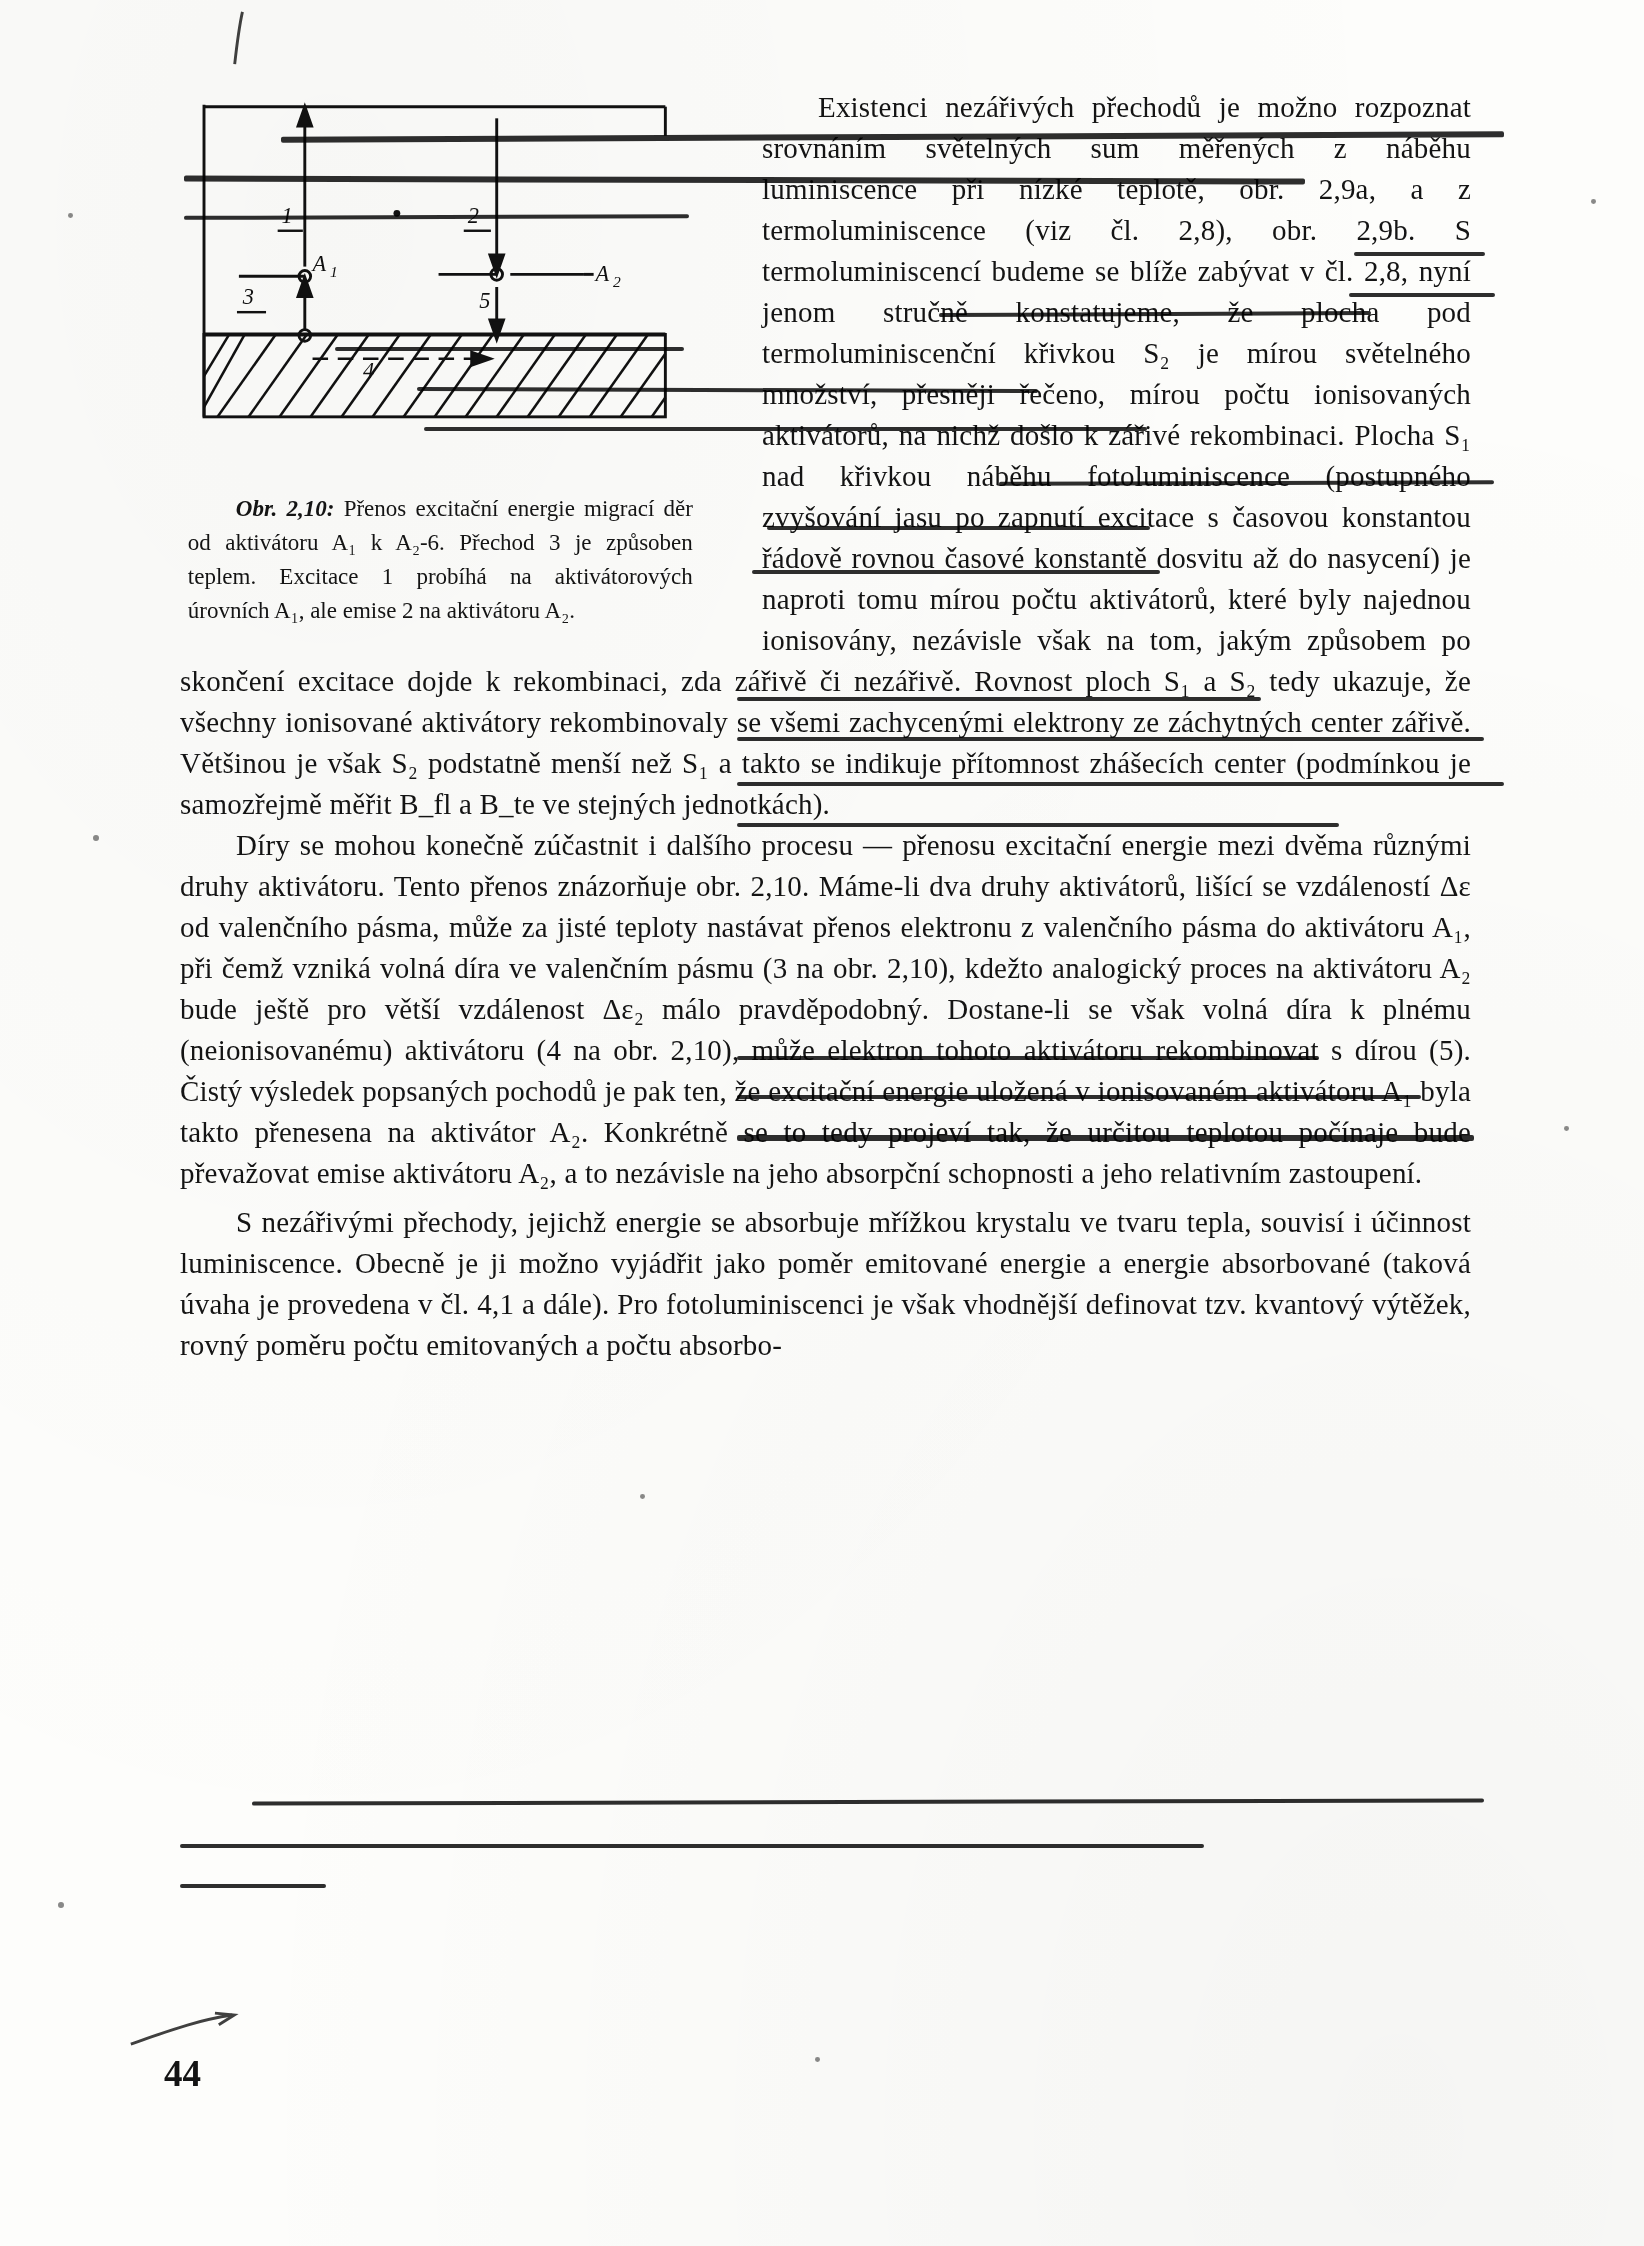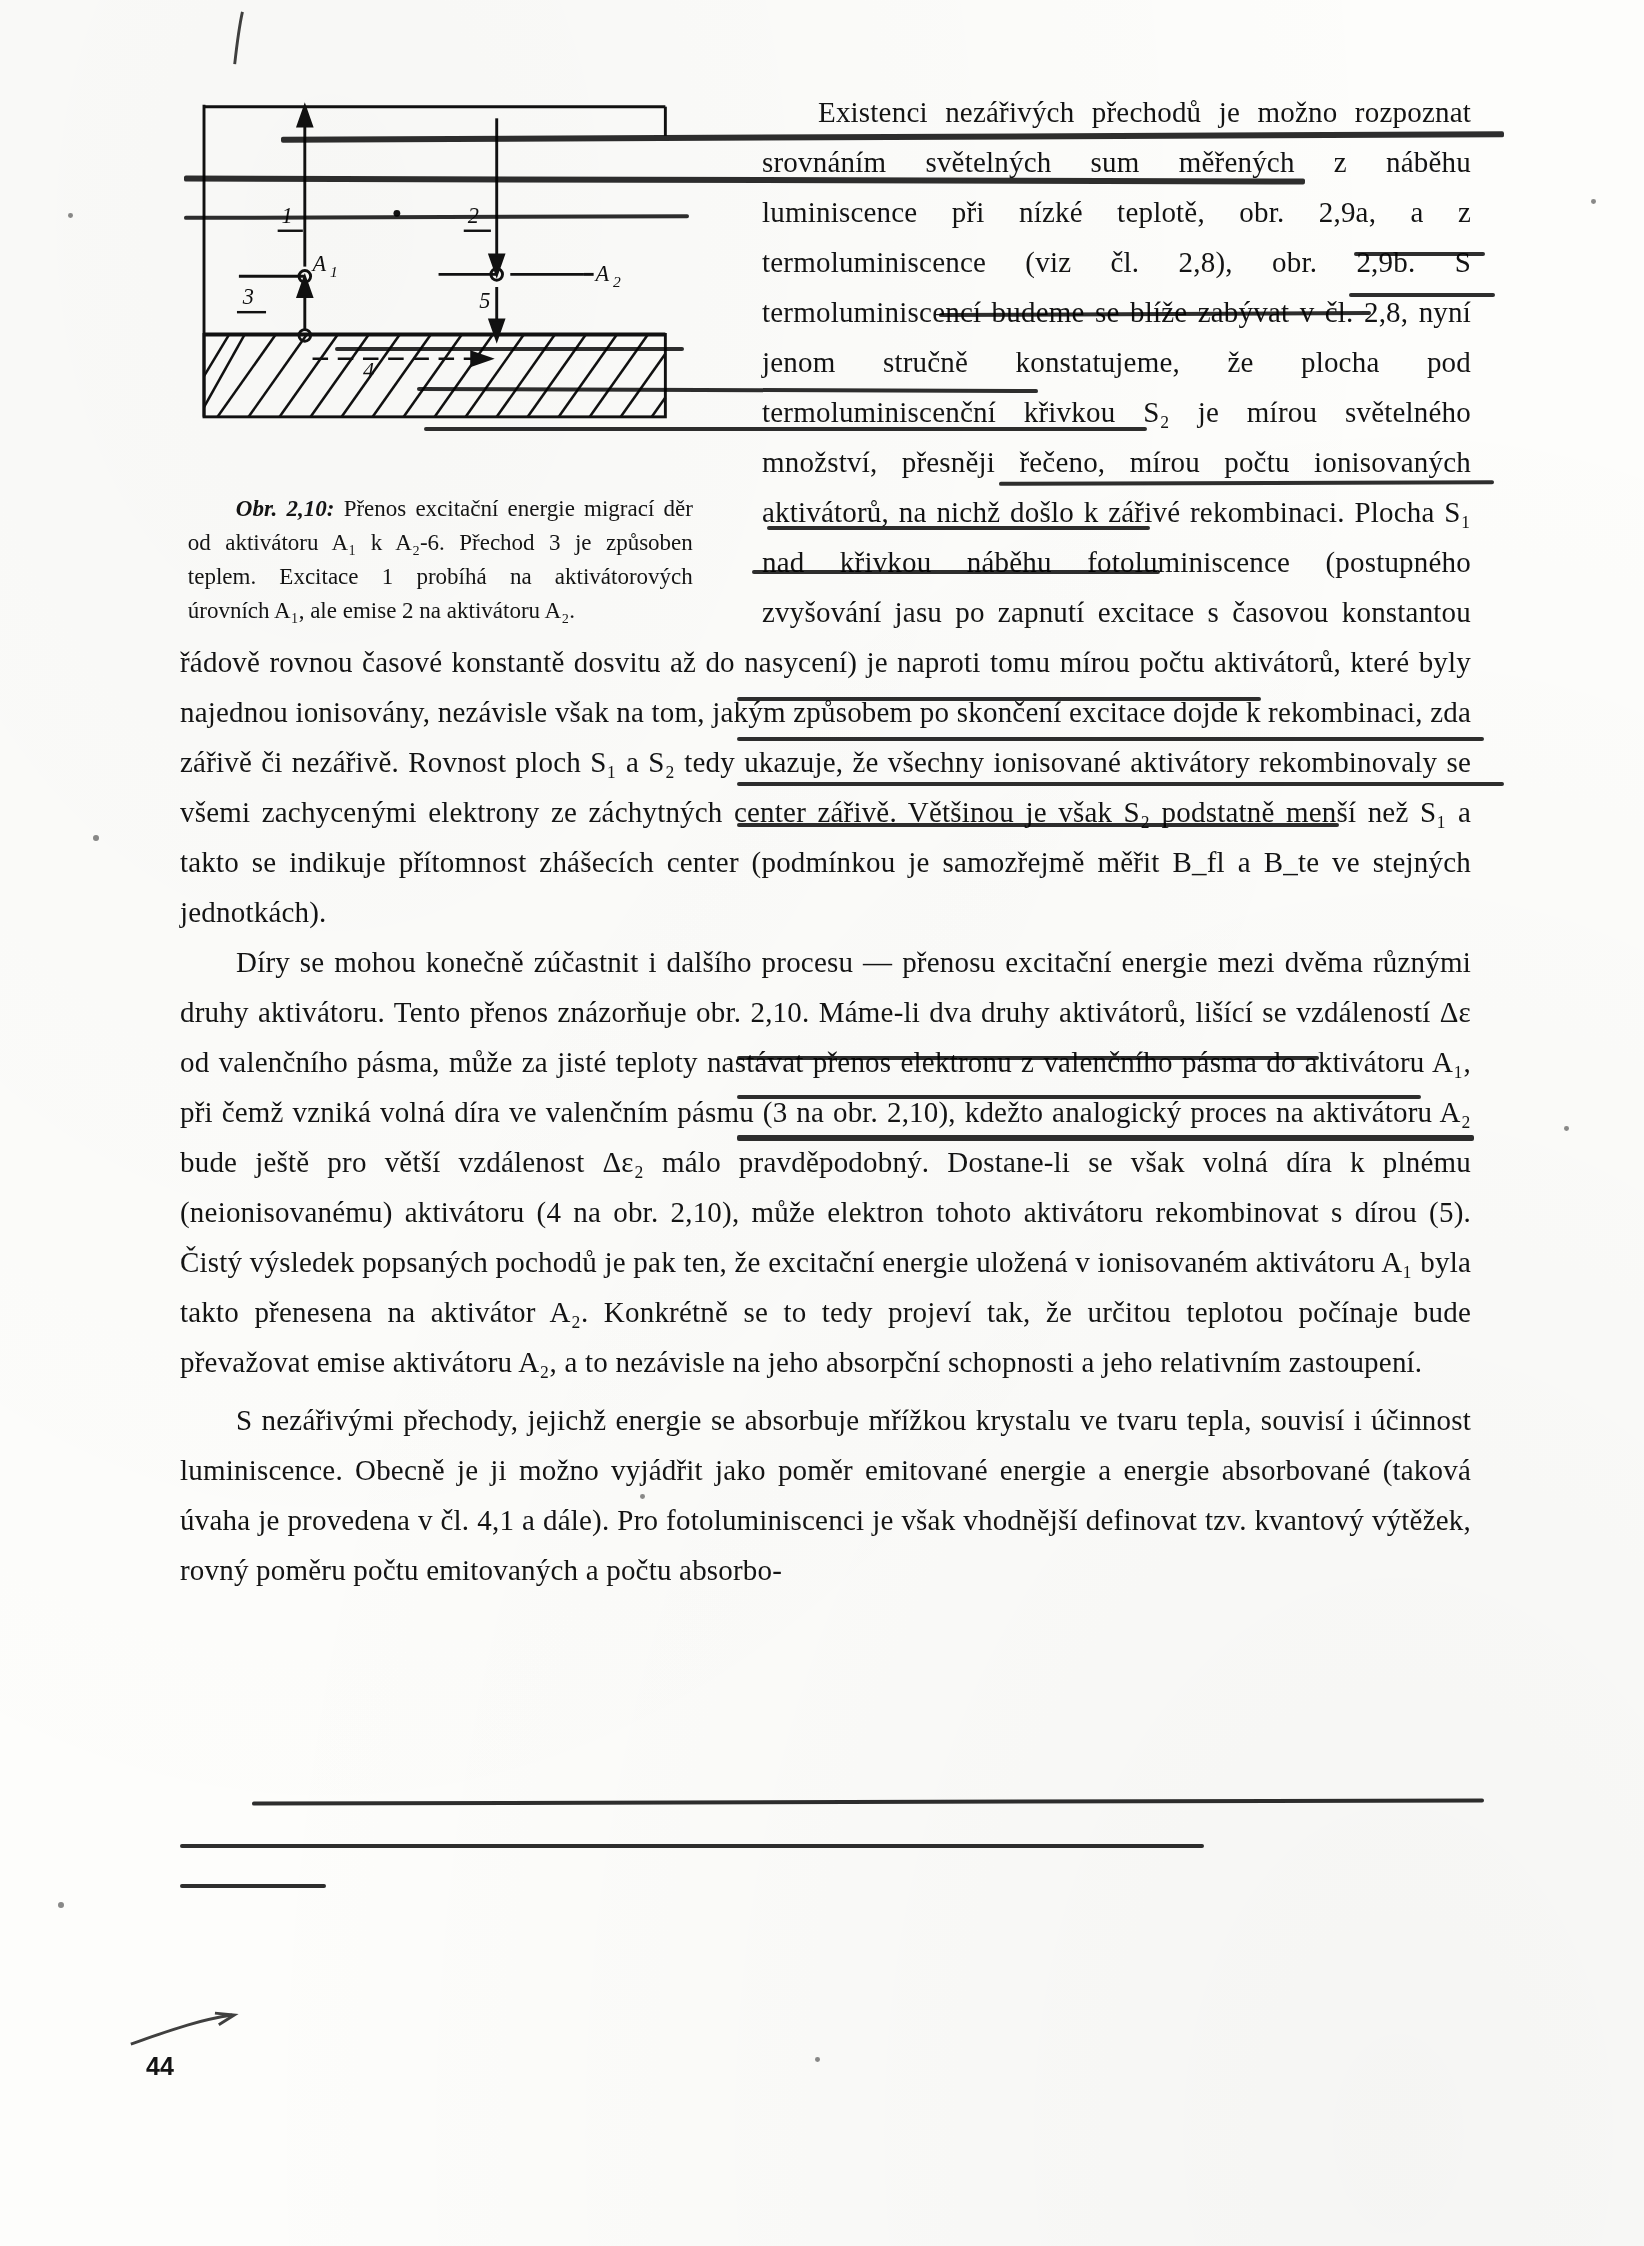--- a/index.html
+++ b/index.html
@@ -35,21 +35,21 @@
   .content {
     position: absolute;
     left: 180px;
     top: 87px;
     width: 1291px;
   }
 
   p {
     margin: 0;
     font-size: 29px;
-    line-height: 50px;
+    line-height: 41px;
     text-align: justify;
     text-justify: inter-word;
     letter-spacing: 0.2px;
   }
   p.indent { text-indent: 56px; }
 
   .para-top { position: relative; }
 
   
   .figure-wrap {
@@ -70,25 +70,25 @@
     margin-left: 7.8px;
     margin-top: 17.5px;
     font-size: 23px;
     line-height: 34px;
     text-align: justify;
   }
   .caption .obr { font-style: italic; font-weight: bold; margin-left: 48px; }
 
   .folio {
     position: absolute;
-    left: 146px;
+    left: 164px;
     top: 2052px;
-    font-size: 25px;
+    font-size: 37px;
     font-weight: bold;
-    font-family: Liberation Sans, sans-serif;
+    font-family: Liberation Serif, serif;
   }
 
   
   .mark {
     position: absolute;
     background: #000;
     border-radius: 1.9px;
     opacity: 0.82;
     pointer-events: none;
   }

